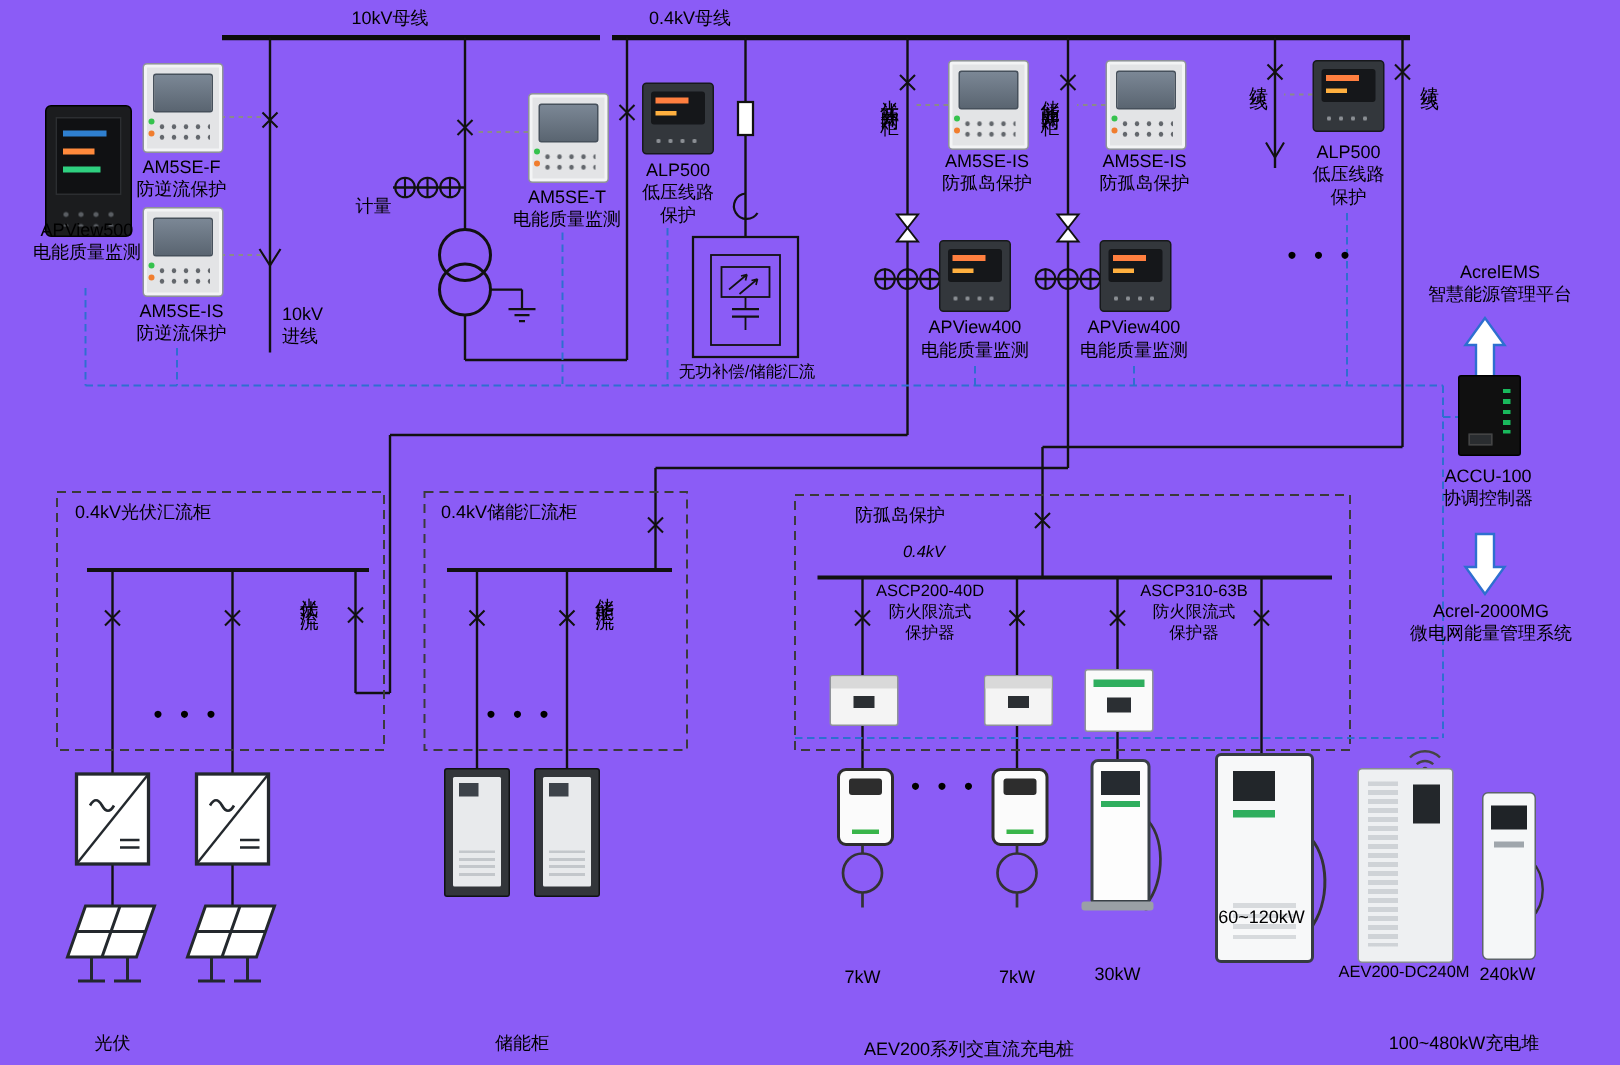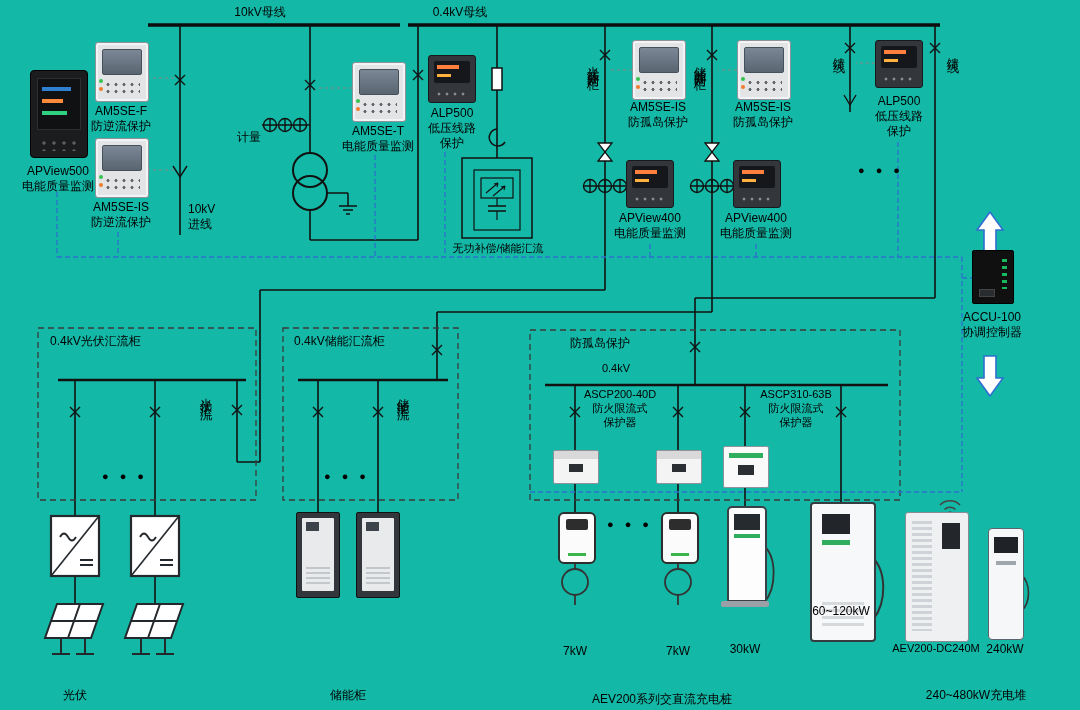--- a/index.html
+++ b/index.html
@@ -1,24 +1,24 @@
 <!DOCTYPE html>
 <html><head>
 <meta charset="utf-8">
 <style>
   html,body{margin:0;padding:0;background:#fff;}
-  #canvas{position:relative;width:1080px;height:710px;background:#14b8a6;overflow:hidden;
+  #canvas{position:relative;width:1080px;height:710px;background:#8b5cf6;overflow:hidden;
           font-family:"Liberation Sans","DejaVu Sans",sans-serif;color:#000;}
   svg.layer{position:absolute;left:0;top:0;}
   .lbl{position:absolute;display:flex;flex-direction:column;align-items:center;
        font-size:12px;line-height:1.25;text-align:center;}
   .lbl.left{align-items:flex-start;text-align:left;}
   .lbl>span{white-space:nowrap;}
   .sm>span{font-size:11px;}
-  .it>span{}
+  .it>span{font-style:italic;}
   .vlbl{position:absolute;writing-mode:vertical-rl;text-orientation:upright;
         font-size:12.5px;letter-spacing:3px;white-space:nowrap;}
   .dots{position:absolute;font-size:11px;font-weight:700;letter-spacing:4px;
         display:flex;justify-content:center;}
   .dev{position:absolute;}
   .dev i{display:block;position:absolute;}
   
   .relay{width:52px;height:58px;background:#e3e4e6;border:1px solid #8f9399;border-radius:3px;
          box-shadow:inset 0 0 0 2px #f3f4f5;}
   .relay i.scr{left:6px;top:6px;right:6px;height:24px;background:linear-gradient(#7b8795,#5a6571);
@@ -329,21 +329,21 @@
   <i class="slot"></i>
 </div>
 
 <div class="lbl" style="left:225px;top:5px;width:70px">
   <span>10kV母线</span>
 </div>
 <div class="lbl" style="left:420px;top:5px;width:80px">
   <span>0.4kV母线</span>
 </div>
 
-<div class="lbl" style="left:12px;top:164px;width:92px">
+<div class="lbl" style="left:12px;top:146px;width:92px">
   <span>APView500</span>
   <span>电能质量监测</span>
 </div>
 <div class="lbl" style="left:86px;top:104px;width:70px">
   <span>AM5SE-F</span>
   <span>防逆流保护</span>
 </div>
 <div class="lbl" style="left:84px;top:200px;width:74px">
   <span>AM5SE-IS</span>
   <span>防逆流保护</span>
@@ -388,23 +388,31 @@
 </div>
 <div class="vlbl" style="left:830px;top:48px">馈线</div>
 <div class="lbl" style="left:870px;top:94px;width:58px">
   <span>ALP500</span>
   <span>低压线路</span>
   <span>保护</span>
 </div>
 <div class="vlbl" style="left:944px;top:48px">馈线</div>
 <div class="dots" style="left:856px;top:164px;width:50px">● ● ●</div>
 
+<div class="lbl" style="left:948px;top:174px;width:104px">
+  <span>AcrelEMS</span>
+  <span>智慧能源管理平台</span>
+</div>
 <div class="lbl" style="left:950px;top:310px;width:84px">
   <span>ACCU-100</span>
   <span>协调控制器</span>
+</div>
+<div class="lbl" style="left:938px;top:400px;width:112px">
+  <span>Acrel-2000MG</span>
+  <span>微电网能量管理系统</span>
 </div>
 
 <div class="lbl left" style="left:50px;top:334px;width:112px">
   <span>0.4kV光伏汇流柜</span>
 </div>
 <div class="vlbl" style="left:197px;top:388px">光伏汇流</div>
 <div class="dots" style="left:98px;top:470px;width:54px">● ● ●</div>
 <div class="lbl" style="left:52px;top:688px;width:46px">
   <span>光伏</span>
 </div>
@@ -447,20 +455,20 @@
 </div>
 <div class="lbl" style="left:804px;top:604px;width:74px">
   <span>60~120kW</span>
 </div>
 <div class="lbl sm" style="left:890px;top:642px;width:92px">
   <span>AEV200-DC240M</span>
 </div>
 <div class="lbl" style="left:983px;top:642px;width:44px">
   <span>240kW</span>
 </div>
-<div class="lbl" style="left:568px;top:692px;width:188px">
+<div class="lbl" style="left:552px;top:692px;width:188px">
   <span>AEV200系列交直流充电桩</span>
 </div>
 <div class="lbl" style="left:912px;top:688px;width:128px">
-  <span>240~480kW充电堆</span>
+  <span>100~480kW充电堆</span>
 </div>
 
 </div>
 
 </body></html>

